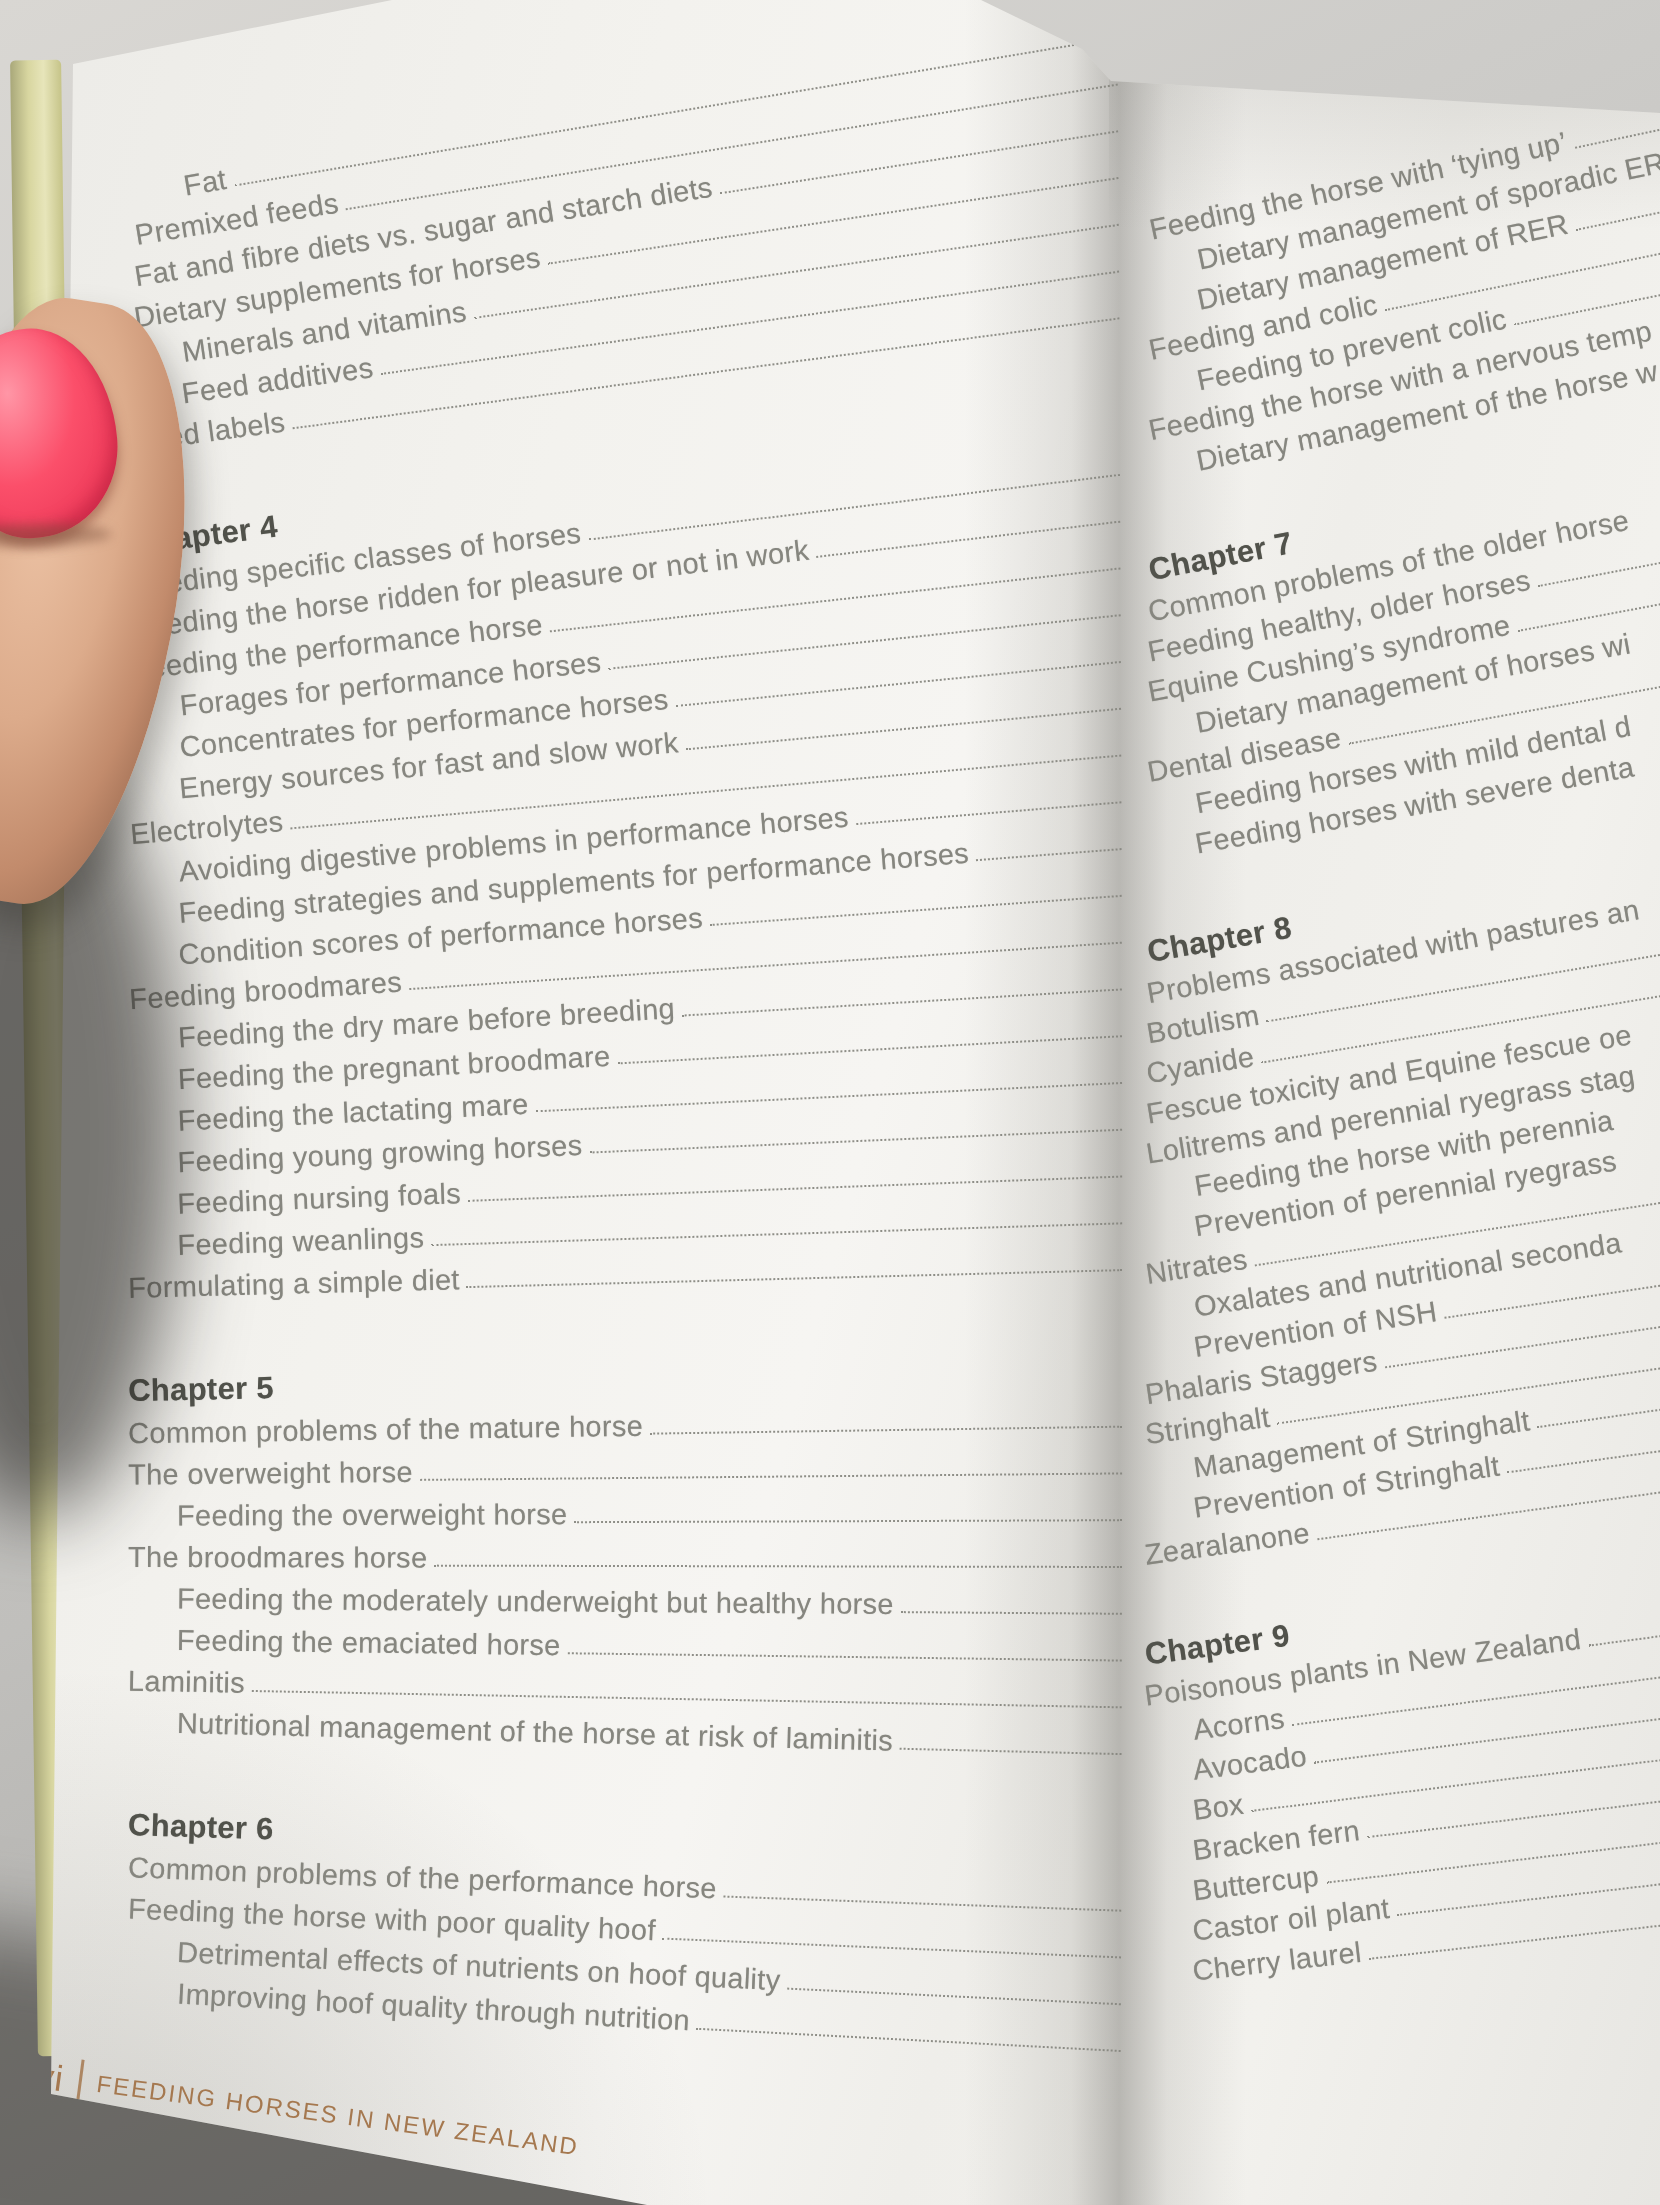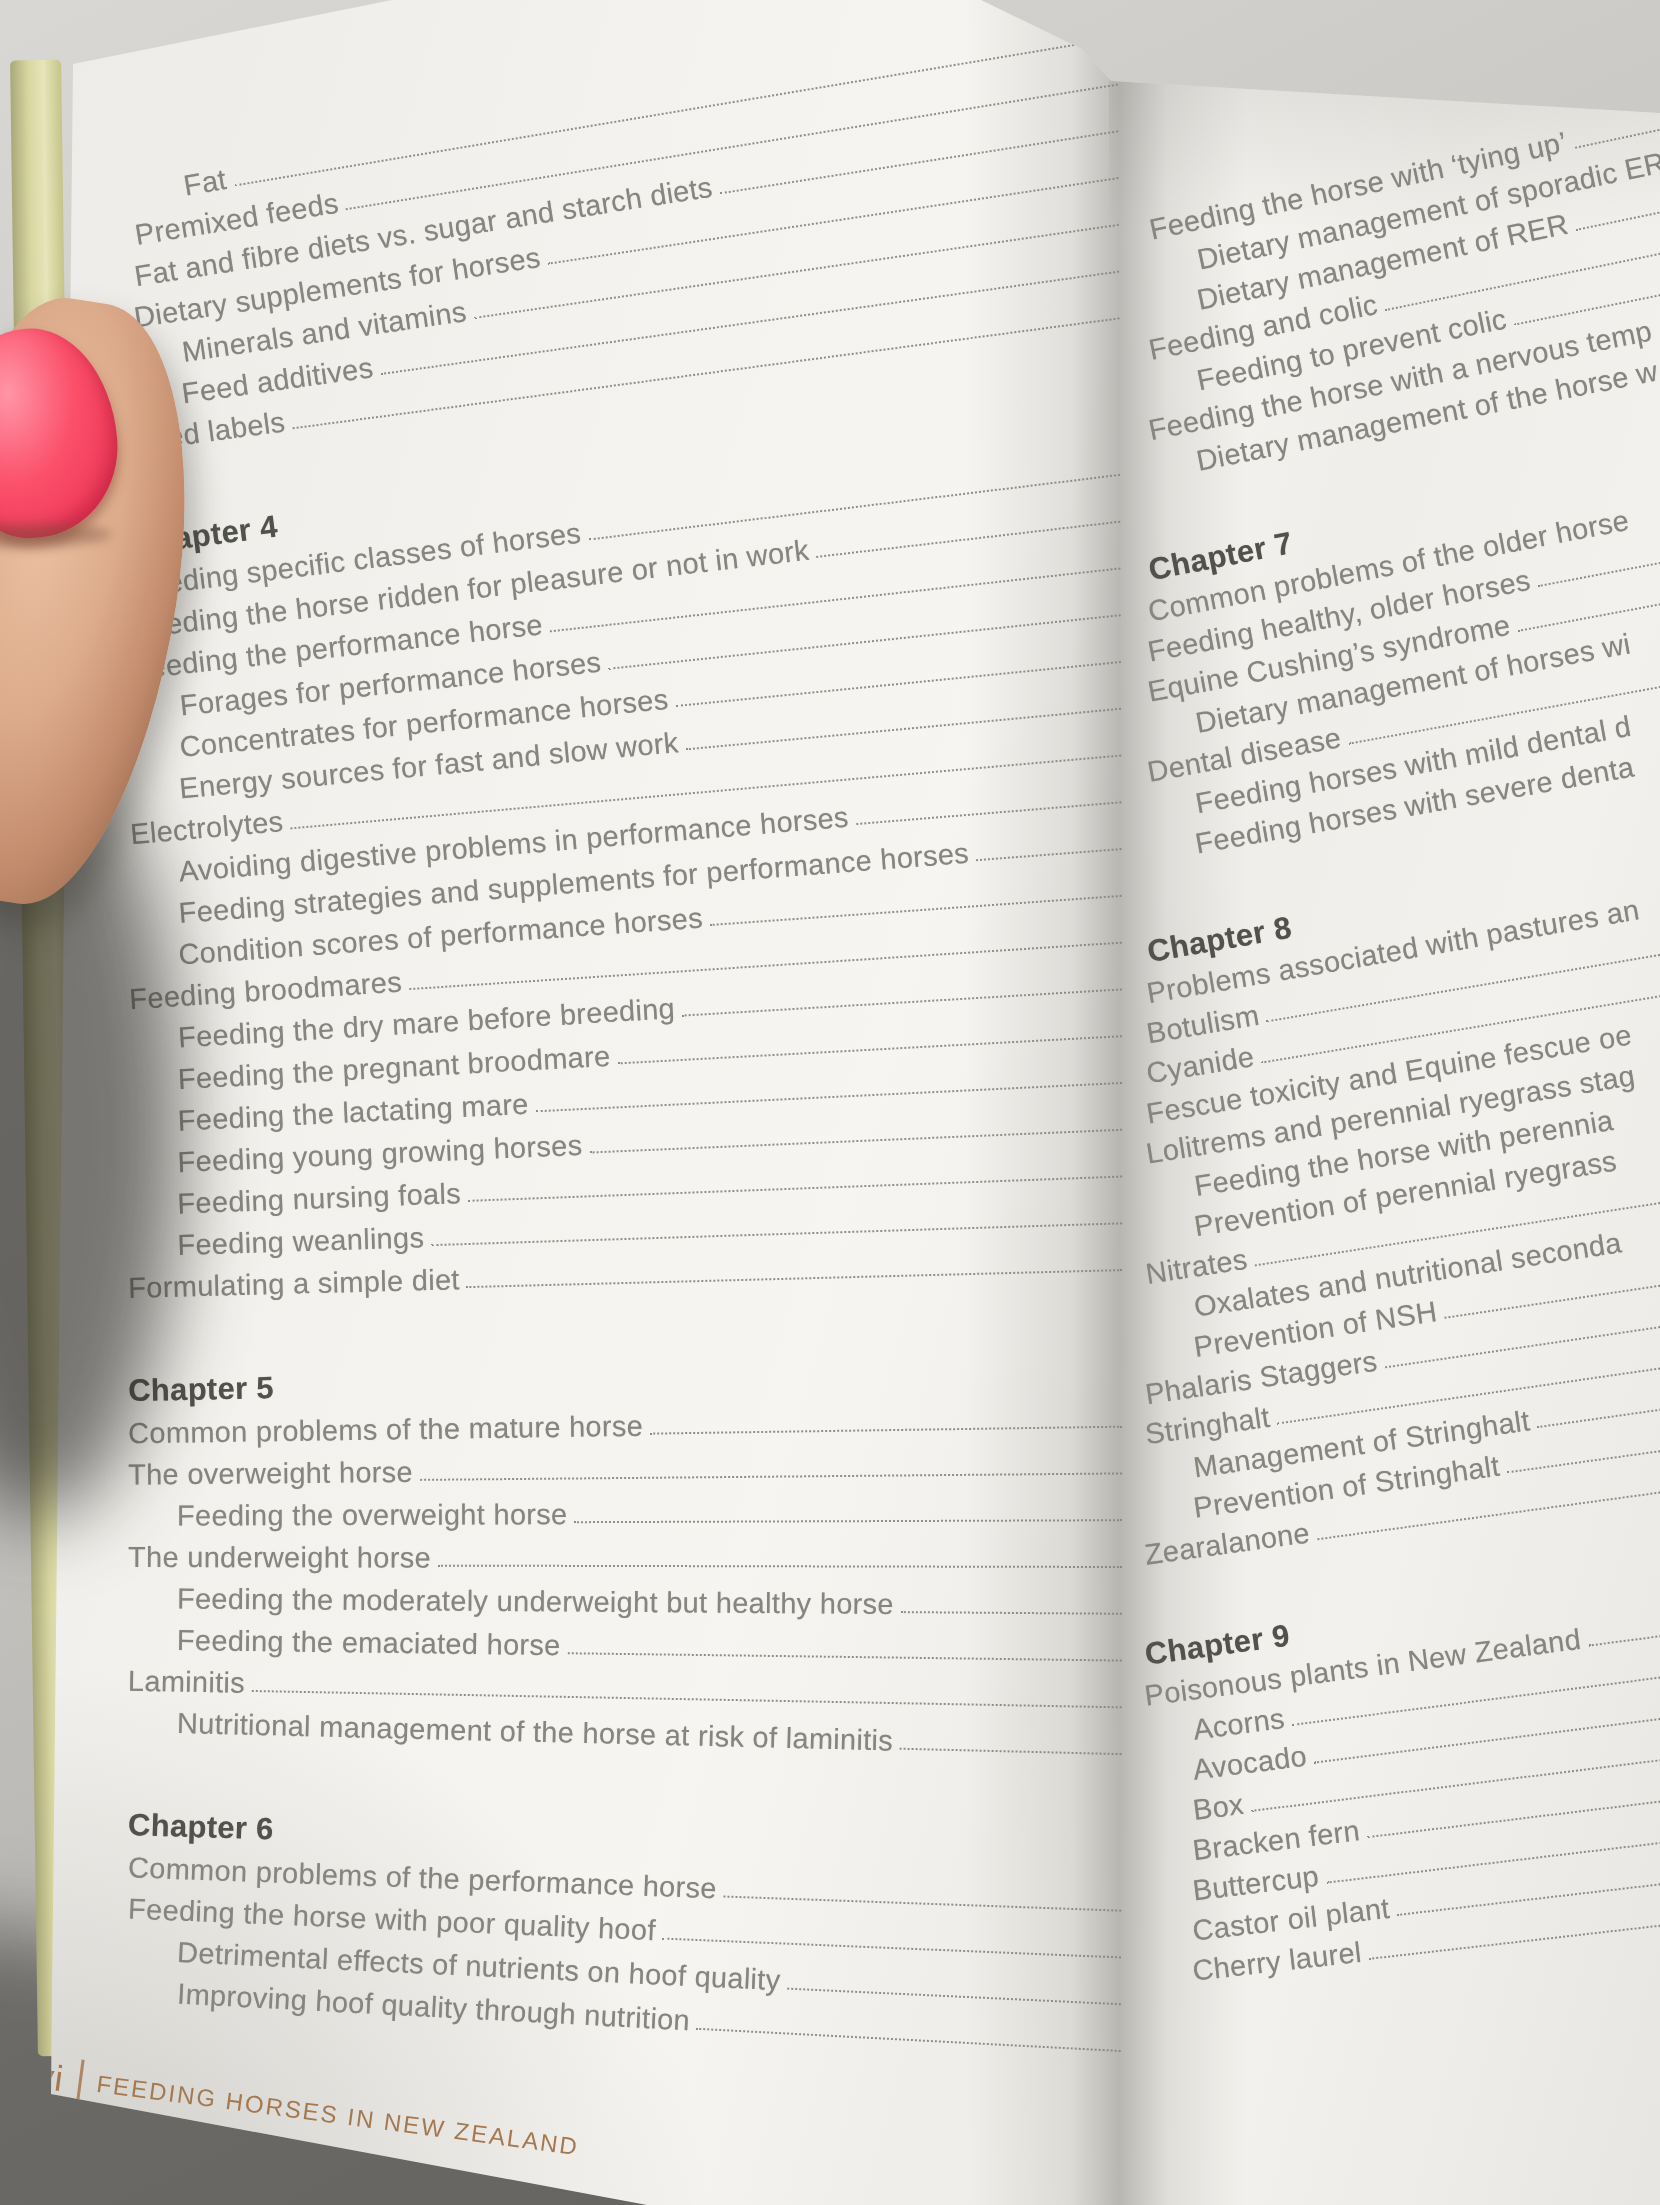--- a/index.html
+++ b/index.html
@@ -208,21 +208,21 @@
         </div>
         <div class="toc-line" style="padding-left: 0px; transform: rotate(-0.525641deg);">
           <span class="toc-label">The overweight horse</span>
           <span class="leader-dots"></span>
         </div>
         <div class="toc-line" style="padding-left: 49px; transform: rotate(-0.205128deg);">
           <span class="toc-label">Feeding the overweight horse</span>
           <span class="leader-dots"></span>
         </div>
         <div class="toc-line" style="padding-left: 0px; transform: rotate(0.115385deg);">
-          <span class="toc-label">The underweight horse</span>
+          <span class="toc-label">The broodmares horse</span>
           <span class="leader-dots"></span>
         </div>
         <div class="toc-line" style="padding-left: 49px; transform: rotate(0.435897deg);">
           <span class="toc-label">Feeding the moderately underweight but healthy horse</span>
           <span class="leader-dots"></span>
         </div>
         <div class="toc-line" style="padding-left: 49px; transform: rotate(0.75641deg);">
           <span class="toc-label">Feeding the emaciated horse</span>
           <span class="leader-dots"></span>
         </div>

